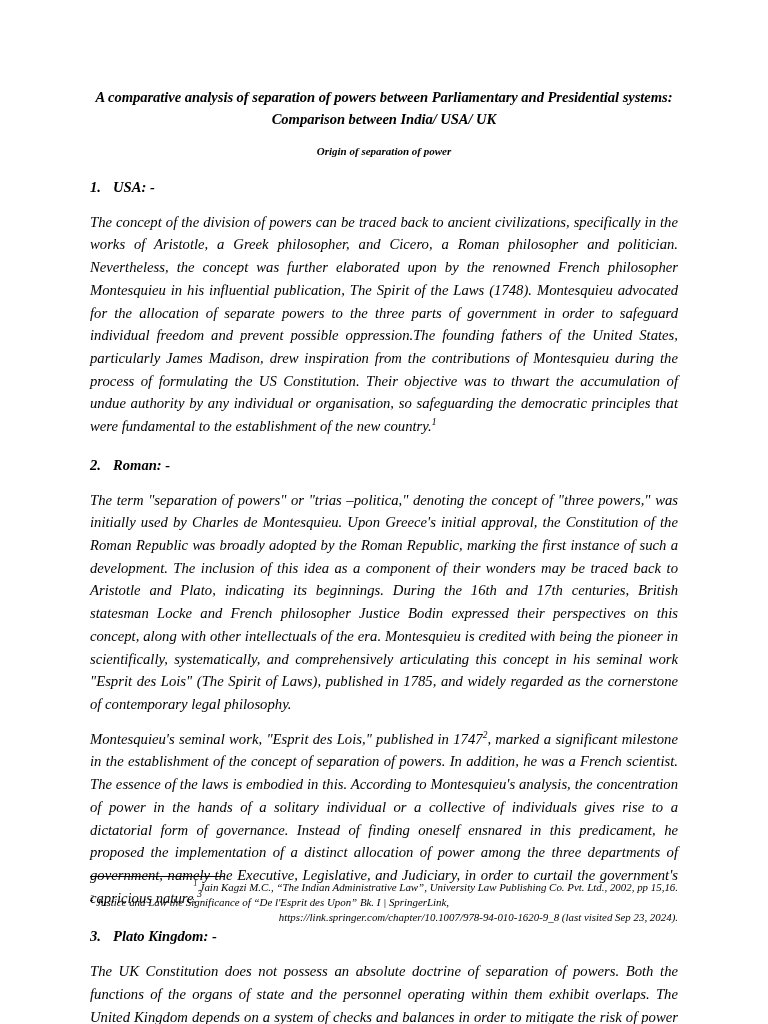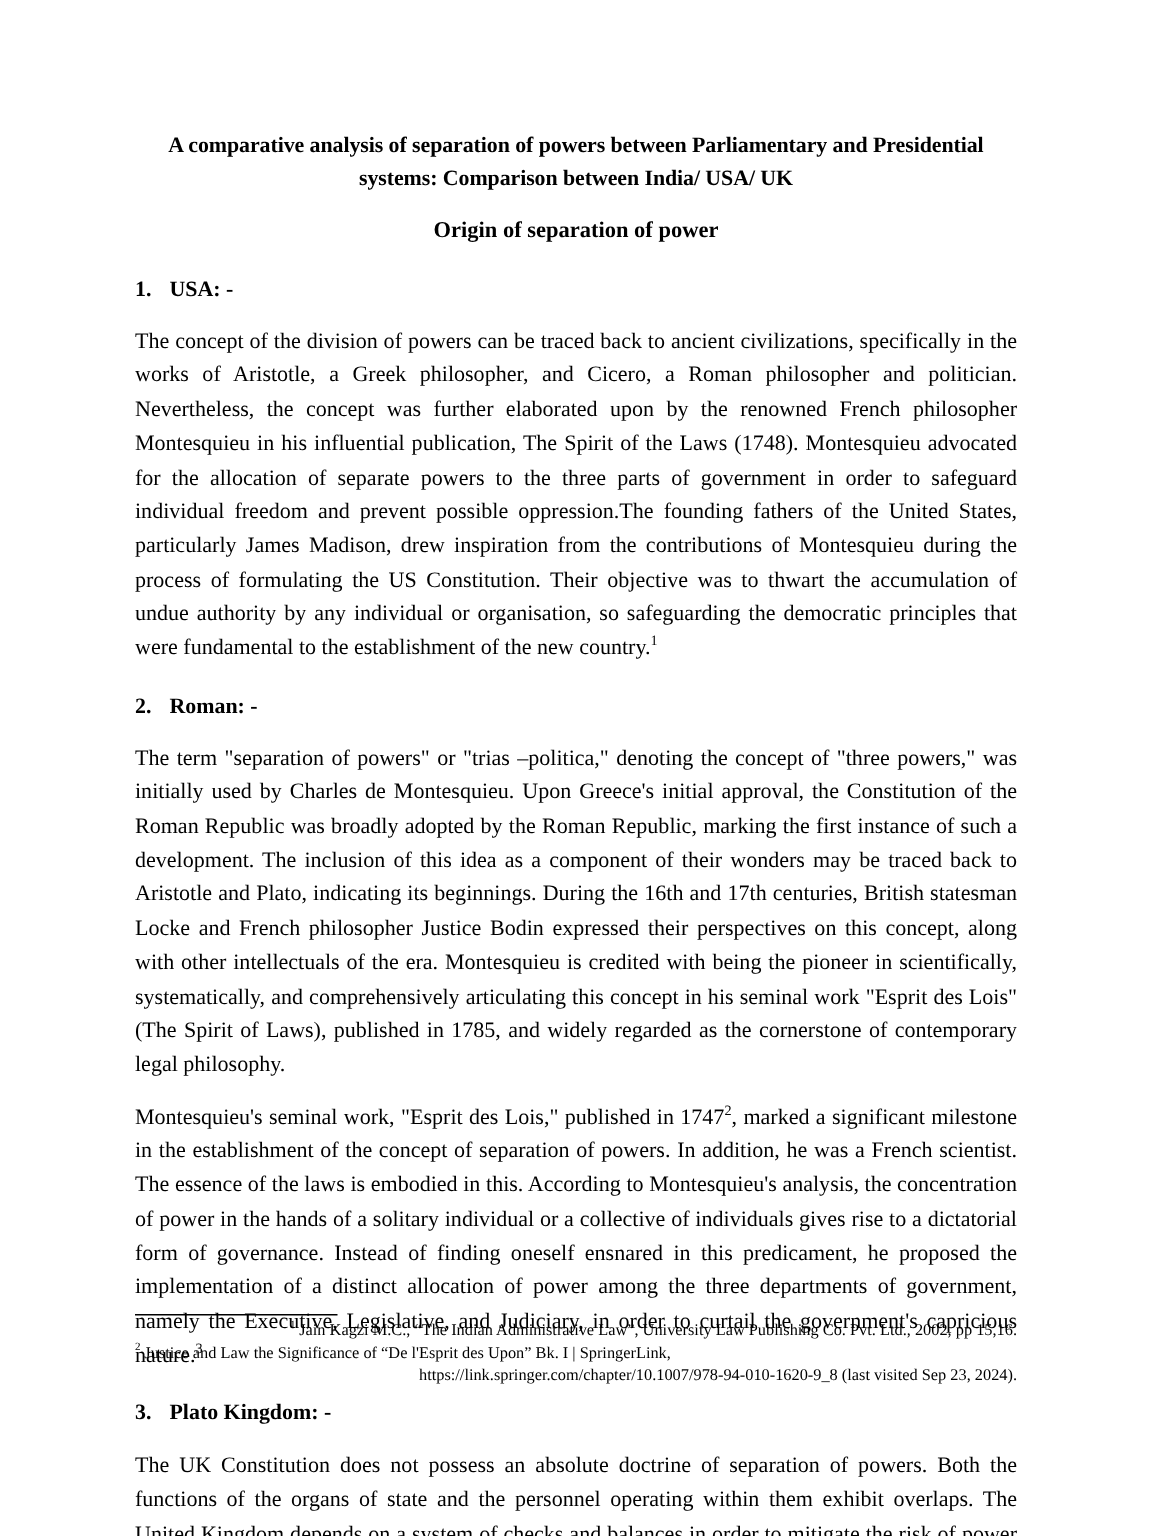--- a/index.html
+++ b/index.html
@@ -15,40 +15,41 @@
     color: #000000;
     -webkit-font-smoothing: antialiased;
   }
 
   .page {
     position: relative;
     width: 660px;
     height: 1024px;
     box-sizing: border-box;
     padding: 0;
+    font-style: italic;
   }
 
   .content {
     position: absolute;
     left: 90px;
     top: 86px;
     width: 588px;
   }
 
   .doc-title {
     font-size: 14.6px;
     font-weight: bold;
     text-align: center;
     line-height: 1.52;
     margin: 0 0 0 0;
     letter-spacing: -0.05px;
   }
 
   .doc-subtitle {
-    font-size: 15px;
+    font-size: 11px;
     font-weight: bold;
     text-align: center;
     line-height: 1.5;
     margin: 13px 0 0 0;
   }
 
   ol.section-list {
     list-style: none;
     margin: 0;
     padding: 0;

